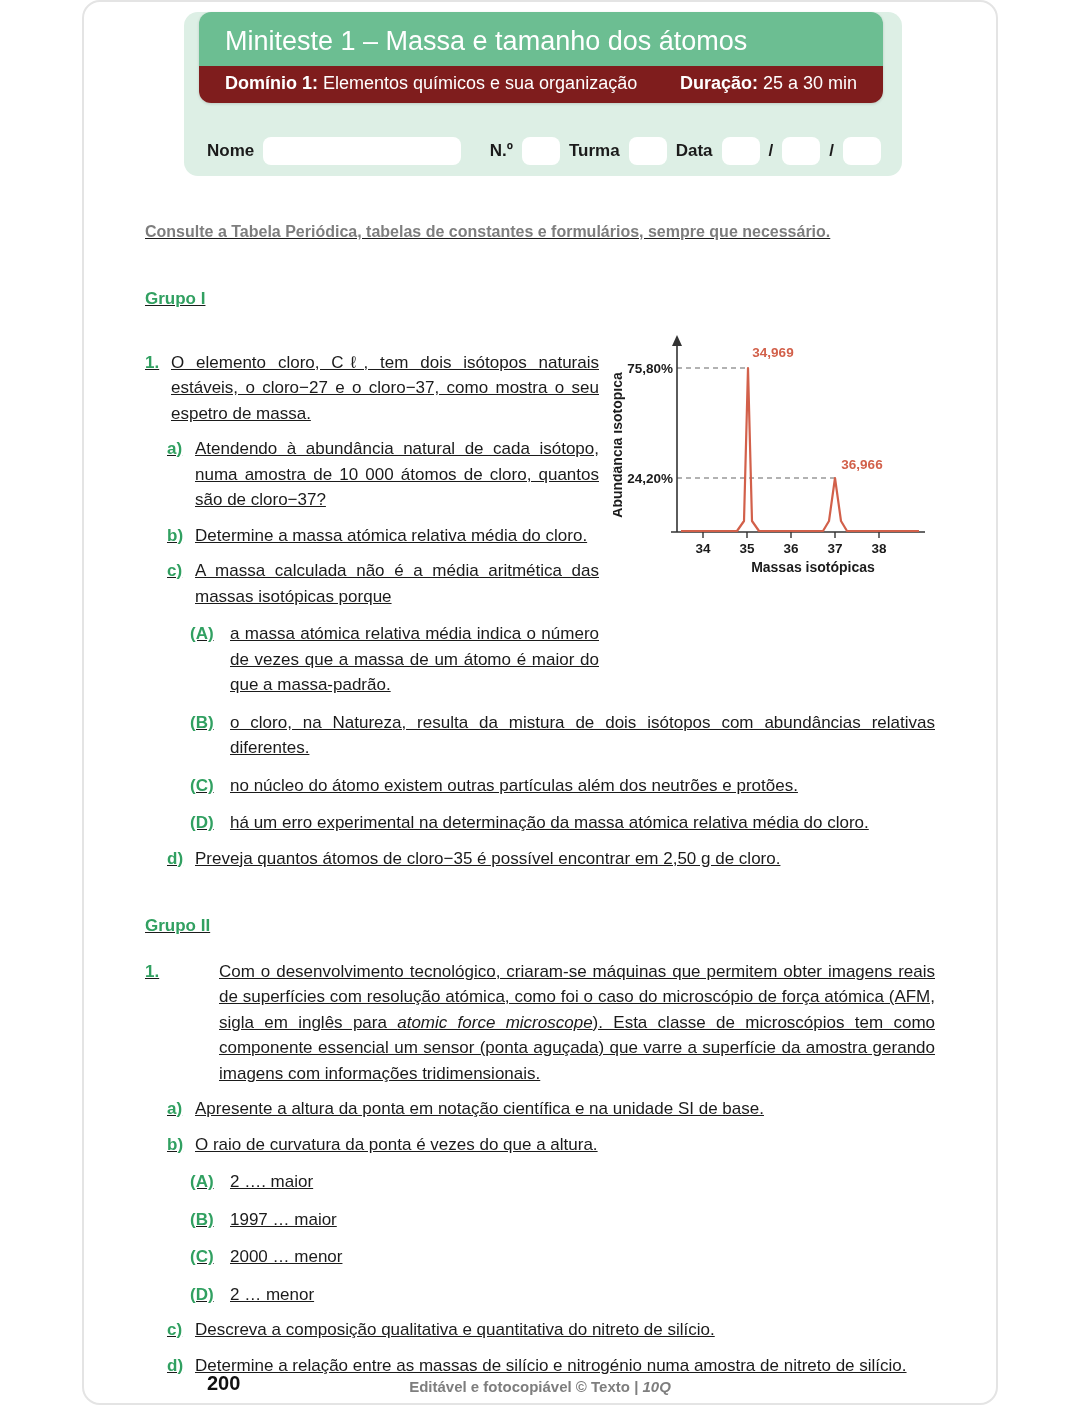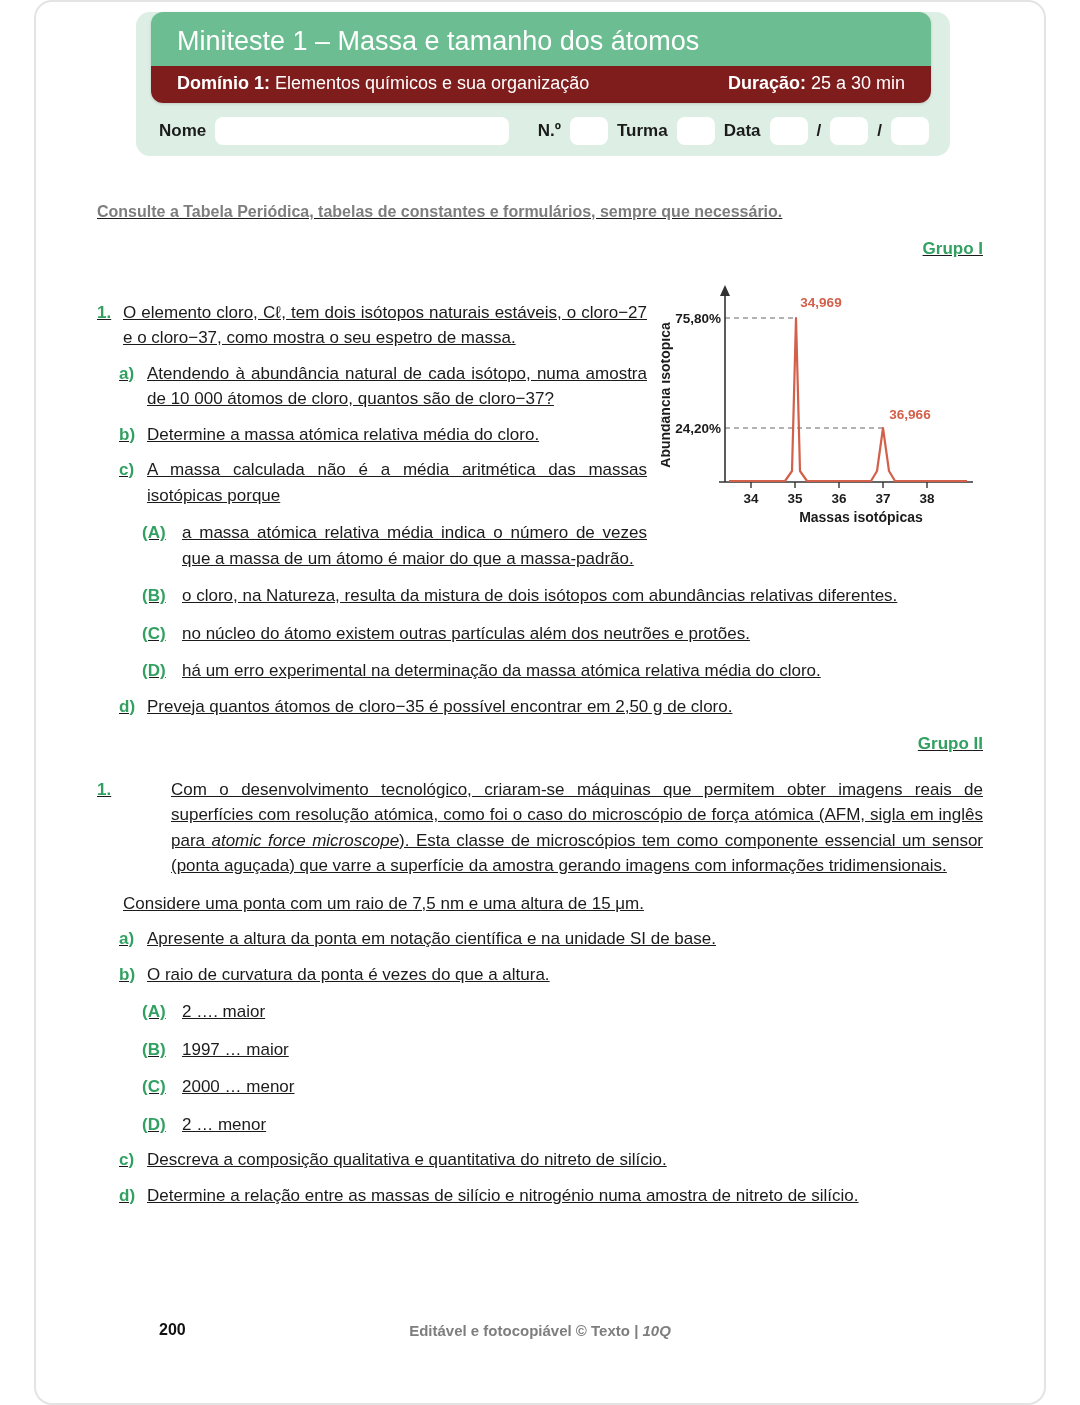--- a/index.html
+++ b/index.html
@@ -1,36 +1,36 @@
 <!DOCTYPE html>
 <html><head>
 <meta charset="utf-8">
 <style>
   * { box-sizing: border-box; }
   html,body { margin:0; padding:0; background:#fff; }
   body { font-family:"Liberation Sans", sans-serif; }
   .page {
-    width:1012px; height:1405px; margin:0 auto; background:#fff;
+    width:916px; height:1405px; margin:0 auto; background:#fff;
     border:2px solid #e4e4e4; border-radius:18px; overflow:hidden;
     display:flex; flex-direction:column; color:#1b1b1b;
   }
   
   .hero { margin:10px 94px 0 100px; background:#ddefe5; border-radius:14px; padding:0 19px 9px 15px; }
   .card { border-radius:12px; overflow:hidden; box-shadow:0 1px 3px rgba(0,0,0,.15); }
   .card-top { background:#6cbe92; color:#fff; font-size:27px; padding:14px 26px 9px; }
   .card-sub { background:#7f1d1d; color:#fff; font-size:18px; display:flex; justify-content:space-between; padding:7px 26px 9px; }
   .b { font-weight:bold; }
-  .id-row { display:flex; align-items:center; margin-top:12px; font-size:17px; font-weight:bold; gap:9px; padding:2px 2px 2px 8px; }
+  .id-row { display:flex; align-items:center; margin-top:32px; font-size:17px; font-weight:bold; gap:9px; padding:2px 2px 2px 8px; }
   .field { background:#fff; border-radius:8px; height:28px; display:inline-block; }
   .f-name { flex:1; margin-right:20px; }
   .f-sm { width:38px; }
   
   .content { padding:0 61px; font-size:17px; line-height:1.5;text-decoration:underline; }
   .instructions { margin-top:44px; color:#7e7e7e; font-weight:bold; font-size:16px; }
-  .group-heading { text-align:right; color:#31a061; font-weight:bold; font-size:17px; margin-top:12px; }
+  .group-heading { text-align:left; color:#31a061; font-weight:bold; font-size:17px; margin-top:42px; }
   .qrow { display:grid; grid-template-columns:26px 1fr; margin-top:20px; }
   .qnum, .ilabel, .olabel { color:#31a061; font-weight:bold; }
   .qtext { text-align:justify; }
   .para { text-align:justify; margin-top:12px; }
   .para:first-child { margin-top:0;margin-left:48px; }
   .g1-flex { display:flex; margin-top:18px; }
   .g1-left { flex:1; padding-right:14px; }
   .g1-right { width:322px; }
   .item { display:grid; grid-template-columns:28px 1fr; margin:10px 0 0 22px; }
   .opt  { display:grid; grid-template-columns:40px 1fr; margin:12px 0 0 45px; }
@@ -39,21 +39,21 @@
   svg text { font-family:"Liberation Sans", sans-serif; }
   .ax { stroke:#333; stroke-width:1.6; }
   .tick { stroke:#333; stroke-width:1.4; }
   .dash { stroke:#999; stroke-width:1.3; stroke-dasharray:5 4; fill:none; }
   .peakline { stroke:#d2604a; stroke-width:2.2; fill:none; stroke-linejoin:round; }
   .t-bold { font-size:13.5px; font-weight:bold; fill:#1b1b1b; }
   .t-red { font-size:13.5px; font-weight:bold; fill:#d2604a; }
   .t-axis { font-size:14px; font-weight:bold; fill:#1b1b1b; }
   
   .footer { margin-top:auto; position:relative; padding-bottom:64px; text-align:center; color:#7e7e7e; font-weight:bold; font-size:15px; }
-  .page-num { position:absolute; left:123px; bottom:64px; color:#111; font-size:16px; }
+  .page-num { position:absolute; left:123px; bottom:64px; color:#111; font-size:20px; }
 </style>
 </head>
 <body>
 
 <div class="page">
 
   <div class="hero">
     <div class="card">
       <div class="card-top">Miniteste 1 – Massa e tamanho dos átomos</div>
       <div class="card-sub">
@@ -156,21 +156,20 @@
       <span class="ilabel">d)</span>
       <span class="qtext">Preveja quantos átomos de cloro−35 é possível encontrar em 2,50 g de cloro.</span>
     </div>
 
     <div class="group-heading">Grupo II</div>
 
     <div class="qrow">
       <span class="qnum">1.</span>
       <span>
         <span class="para" style="display:block"><span>Com o desenvolvimento tecnológico, criaram-se máquinas que permitem obter imagens reais de superfícies com resolução atómica, como foi o caso do microscópio de força atómica (AFM, sigla em inglês para </span><span class="it">atomic force microscope</span><span>). Esta classe de microscópios tem como componente essencial um sensor (ponta aguçada) que varre a superfície da amostra gerando imagens com informações tridimensionais.</span></span>
-        <span class="para" style="display:block">Considere uma ponta com um raio de 7,5 nm e uma altura de 15 μm.</span>
       </span>
     </div>
 
     <div class="item">
       <span class="ilabel">a)</span>
       <span class="qtext">Apresente a altura da ponta em notação científica e na unidade SI de base.</span>
     </div>
     <div class="item">
       <span class="ilabel">b)</span>
       <span class="qtext">O raio de curvatura da ponta é vezes do que a altura.</span>

